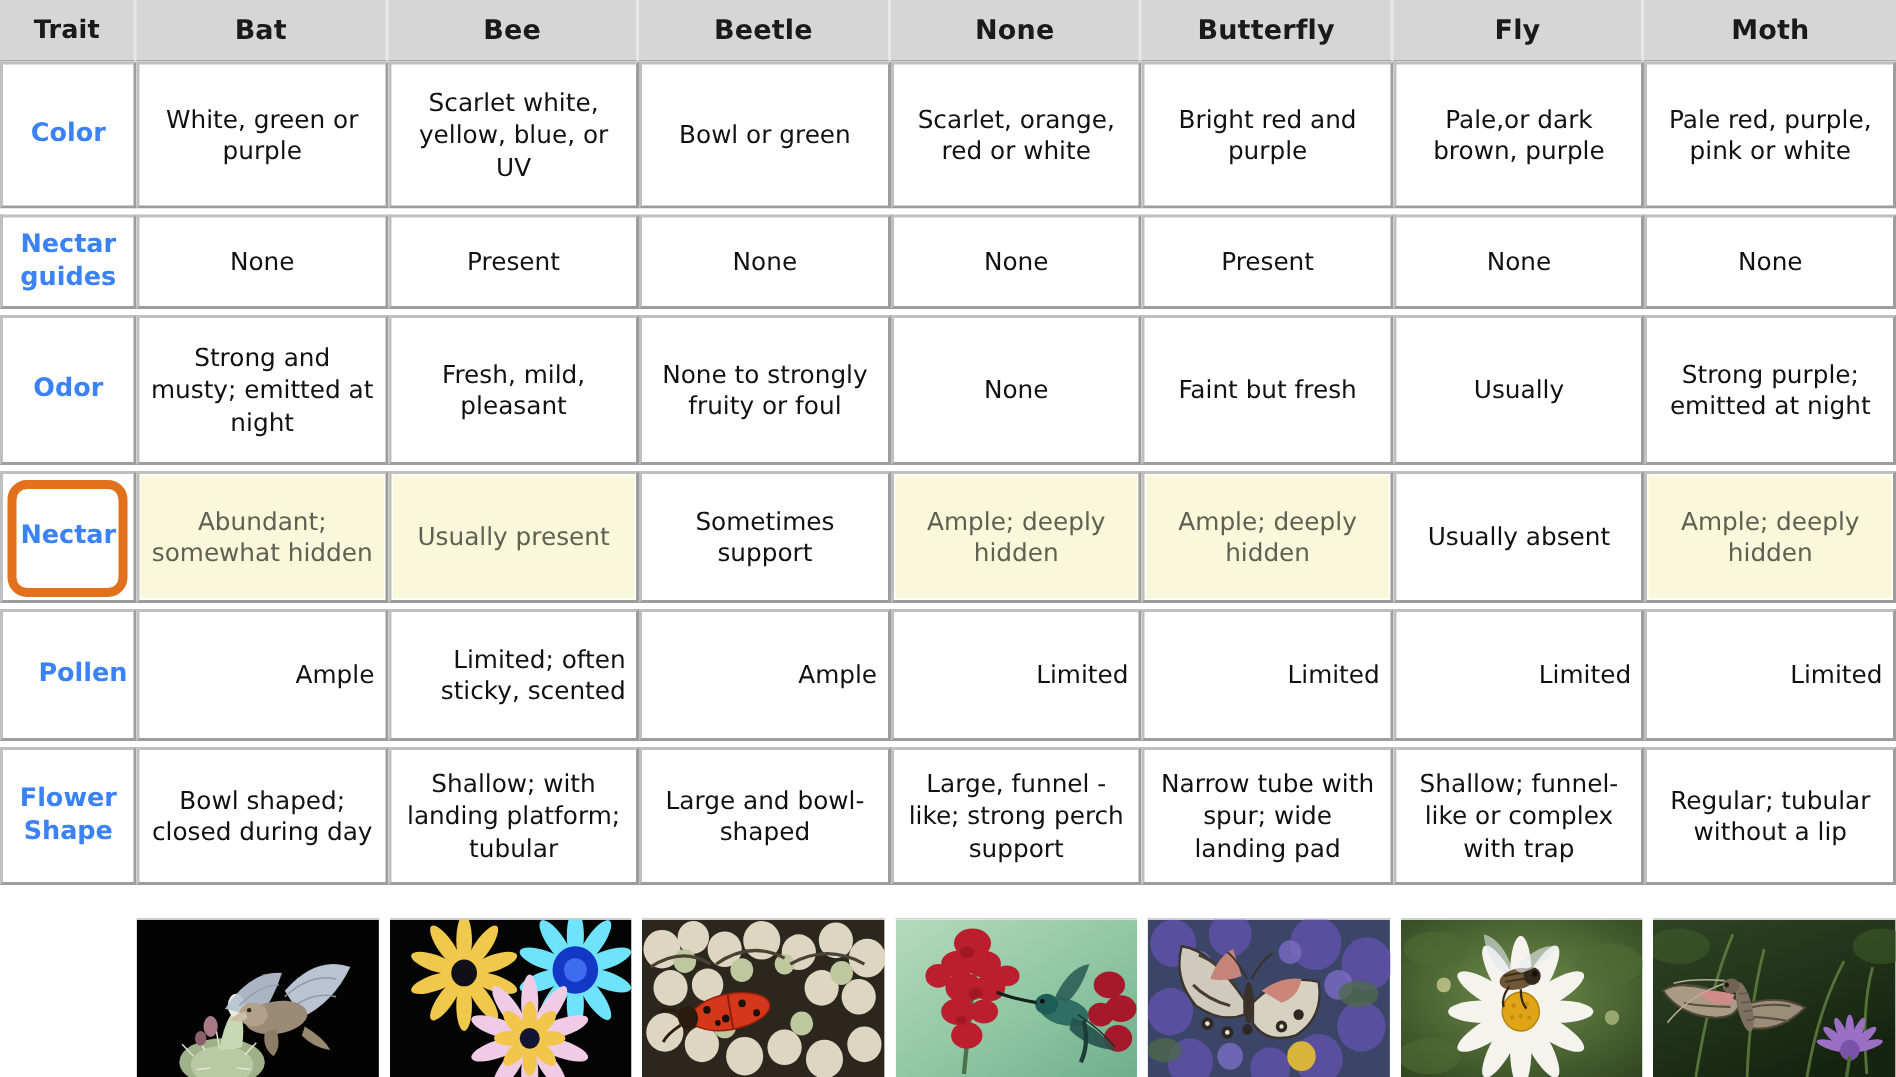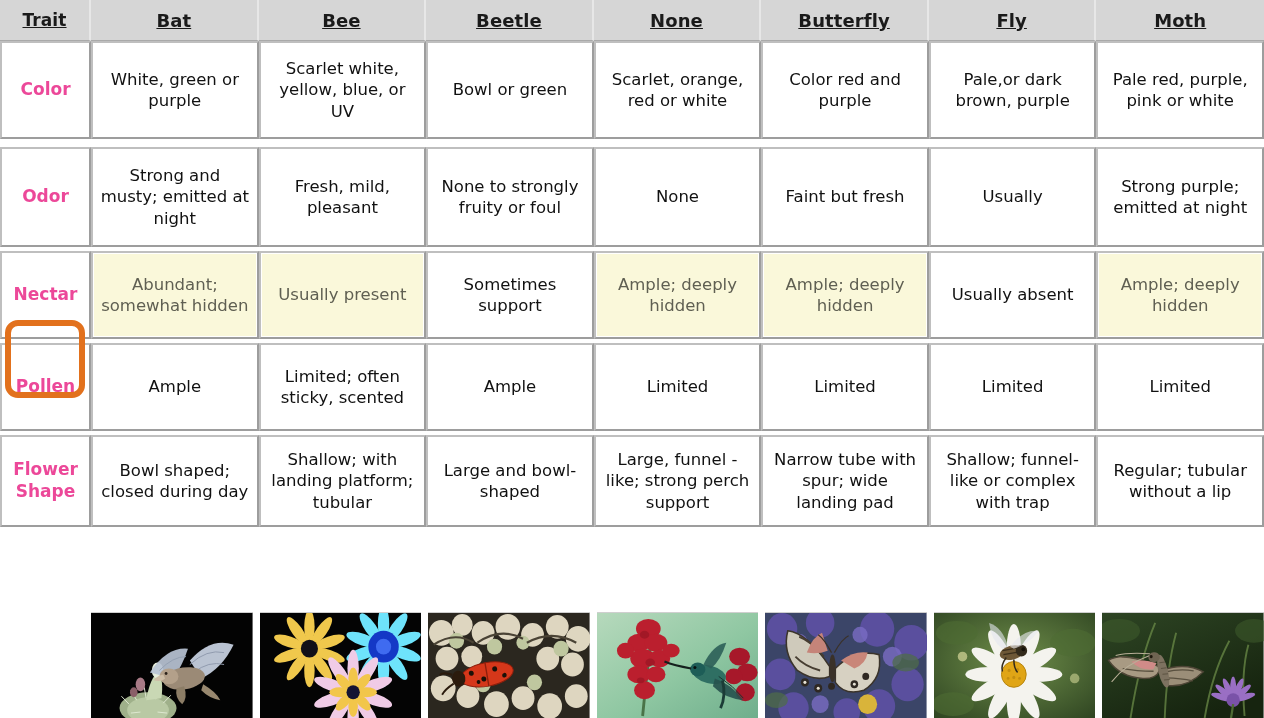--- a/index.html
+++ b/index.html
@@ -43,21 +43,20 @@
     border: 0;
     border-right: 2px solid #e7e7e7;
     border-bottom: 1px solid #a9a9a9;
     font-weight: bold;
     font-size: 18px;
     color: #1a1a1a;
     text-align: center;
     vertical-align: middle;
     padding: 0 2px;
     letter-spacing: .1px;
-    text-decoration: underline;
   }
   tr.head-row > th:last-child { border-right: 0; }
   tr.head-row > th.trait-head { font-size: 17px; }
 
   
   td.cell {
     background: #ffffff;
     text-align: center;
     vertical-align: middle;
     font-size: 16.5px;
@@ -66,36 +65,36 @@
     padding: 3px 7px;
     border-top: 2px solid #bfbfbf;
     border-left: 2px solid #bfbfbf;
     border-right: 2px solid #9d9d9d;
     border-bottom: 2px solid #9d9d9d;
     box-shadow: inset 0 0 0 1px #ffffff;
   }
   td.cell.trait {
     font-weight: bold;
     font-size: 17px;
-    color: #ec4899;
+    color: #3b82f6;
     padding: 3px 4px;
   }
   td.cell.hl {
     background: #faf8da;
     color: #5f5f52;
   }
 
   
   tr.gap-row > td { height: 4px; padding: 0; border: 0; background: #ffffff; }
 
   tr.r-color   td.cell { height: 88px; }
   tr.r-nguides td.cell { height: 53px; }
   tr.r-odor    td.cell { height: 90px; }
   tr.r-nectar  td.cell { height: 78px; }
-  tr.r-pollen  td.cell { height: 78px; }
+  tr.r-pollen  td.cell { height: 78px; text-align: right; }
   tr.r-shape   td.cell { height: 82px; }
 
   
   #nectar-highlight {
     position: absolute;
     left: 5px;
     top: 320px;
     width: 80px;
     height: 78px;
     border: 6px solid #e2711d;
@@ -156,28 +155,38 @@
     </thead>
 
     <tbody>
 
       <tr class="r-color">
         <td class="cell trait">Color</td>
         <td class="cell">White, green or purple</td>
         <td class="cell">Scarlet white, yellow, blue, or UV</td>
         <td class="cell">Bowl or green</td>
         <td class="cell">Scarlet, orange, red or white</td>
-        <td class="cell">Color red and purple</td>
+        <td class="cell">Bright red and purple</td>
         <td class="cell">Pale,or dark brown, purple</td>
         <td class="cell">Pale red, purple, pink or white</td>
       </tr>
       <tr class="gap-row">
           <td colspan="8"></td>
         </tr>
 
+      <tr class="r-nguides">
+        <td class="cell trait">Nectar guides</td>
+        <td class="cell">None</td>
+        <td class="cell">Present</td>
+        <td class="cell">None</td>
+        <td class="cell">None</td>
+        <td class="cell">Present</td>
+        <td class="cell">None</td>
+        <td class="cell">None</td>
+      </tr>
       <tr class="gap-row">
           <td colspan="8"></td>
         </tr>
 
       <tr class="r-odor">
         <td class="cell trait">Odor</td>
         <td class="cell">Strong and musty; emitted at night</td>
         <td class="cell">Fresh, mild, pleasant</td>
         <td class="cell">None to strongly fruity or foul</td>
         <td class="cell">None</td>

